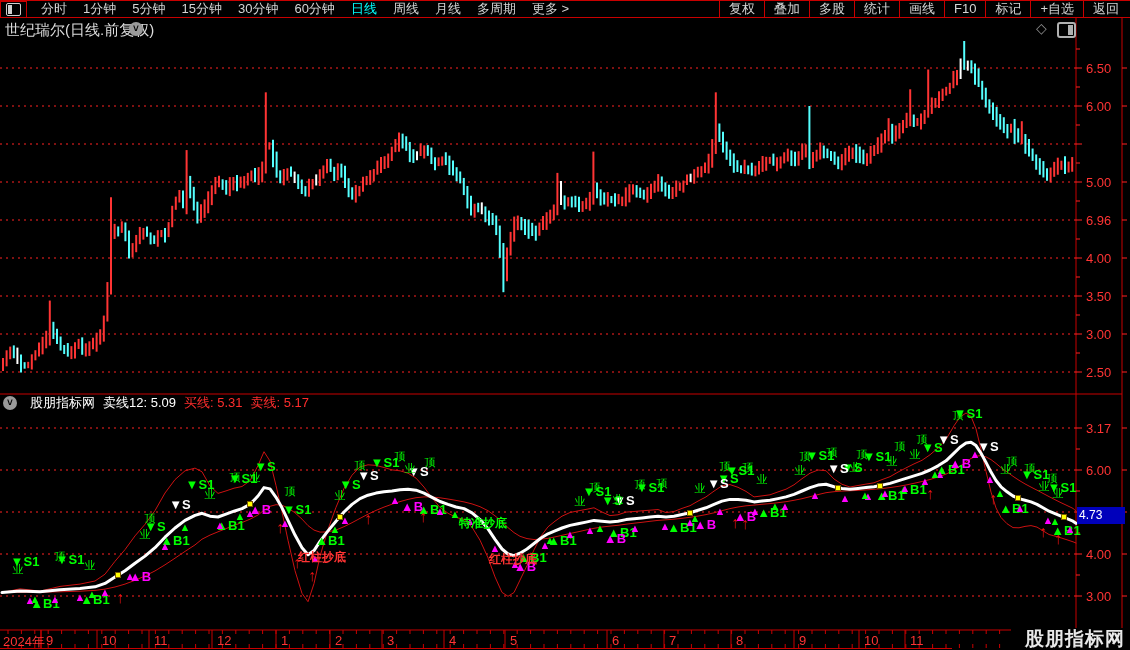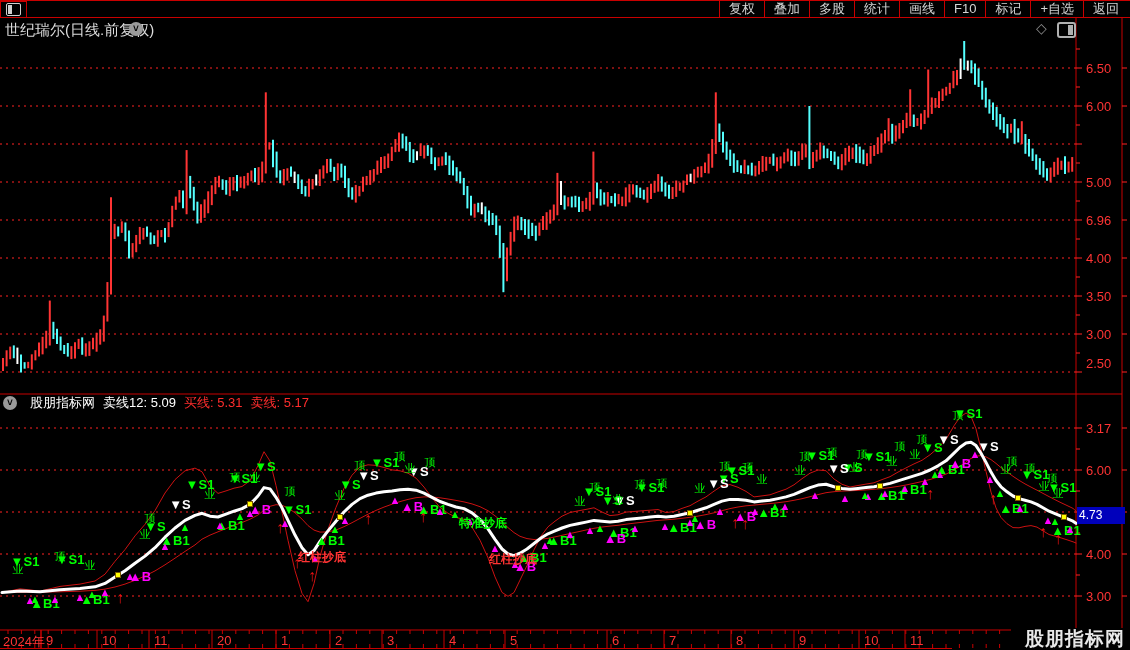--- a/index.html
+++ b/index.html
@@ -590,20 +590,33 @@
       <line x1="1053.1999999999991" y1="630" x2="1053.1999999999991" y2="634" stroke="#c80000" stroke-width="1"></line>
       <line x1="1053.1999999999991" y1="644" x2="1053.1999999999991" y2="648" stroke="#c80000" stroke-width="1"></line>
       <line x1="1066.5999999999992" y1="630" x2="1066.5999999999992" y2="634" stroke="#c80000" stroke-width="1"></line>
       <line x1="1066.5999999999992" y1="644" x2="1066.5999999999992" y2="648" stroke="#c80000" stroke-width="1"></line>
     </svg>
 
   <div class="toolbar">
     <div class="tb-iconbox">
       <div class="tb-icon"></div>
     </div>
+    <div class="tb-left" id="tb-left">
+        <span class="tb-item">分时</span>
+        <span class="tb-item">1分钟</span>
+        <span class="tb-item">5分钟</span>
+        <span class="tb-item">15分钟</span>
+        <span class="tb-item">30分钟</span>
+        <span class="tb-item">60分钟</span>
+        <span class="tb-item active">日线</span>
+        <span class="tb-item">周线</span>
+        <span class="tb-item">月线</span>
+        <span class="tb-item">多周期</span>
+        <span class="tb-item">更多 &gt;</span>
+      </div>
     <div class="tb-right" id="tb-right">
         <span class="tb-item">复权</span>
         <span class="tb-item">叠加</span>
         <span class="tb-item">多股</span>
         <span class="tb-item">统计</span>
         <span class="tb-item">画线</span>
         <span class="tb-item">F10</span>
         <span class="tb-item">标记</span>
         <span class="tb-item">+自选</span>
         <span class="tb-item">返回</span>
@@ -619,30 +632,30 @@
 
   <div id="overlay">
       <span class="ylab" style="left: 1086px; top: 68px;">6.50</span>
       <span class="ylab" style="left: 1086px; top: 106px;">6.00</span>
       <span class="ylab" style="left: 1152px; top: 144px;">5.50</span>
       <span class="ylab" style="left: 1086px; top: 182px;">5.00</span>
       <span class="ylab" style="left: 1086px; top: 220px;">6.96</span>
       <span class="ylab" style="left: 1086px; top: 258px;">4.00</span>
       <span class="ylab" style="left: 1086px; top: 296px;">3.50</span>
       <span class="ylab" style="left: 1086px; top: 334px;">3.00</span>
-      <span class="ylab" style="left: 1086px; top: 363px;">2.50</span>
+      <span class="ylab" style="left: 1086px; top: 372px;">2.50</span>
       <span class="ylab" style="left: 1086px; top: 428px;">3.17</span>
       <span class="ylab" style="left: 1086px; top: 470px;">6.00</span>
       <span class="ylab" style="left: 1086px; top: 554px;">4.00</span>
       <span class="ylab" style="left: 1086px; top: 596px;">3.00</span>
       <span class="year-label">2024年</span>
       <span class="xlab" style="left: 46px;">9</span>
       <span class="xlab" style="left: 102px;">10</span>
       <span class="xlab" style="left: 154px;">11</span>
-      <span class="xlab" style="left: 217px;">20</span>
+      <span class="xlab" style="left: 217px;">12</span>
       <span class="xlab" style="left: 281px;">1</span>
       <span class="xlab" style="left: 335px;">2</span>
       <span class="xlab" style="left: 387px;">3</span>
       <span class="xlab" style="left: 449px;">4</span>
       <span class="xlab" style="left: 510px;">5</span>
       <span class="xlab" style="left: 612px;">6</span>
       <span class="xlab" style="left: 669px;">7</span>
       <span class="xlab" style="left: 736px;">8</span>
       <span class="xlab" style="left: 799px;">9</span>
       <span class="xlab" style="left: 864px;">10</span>

